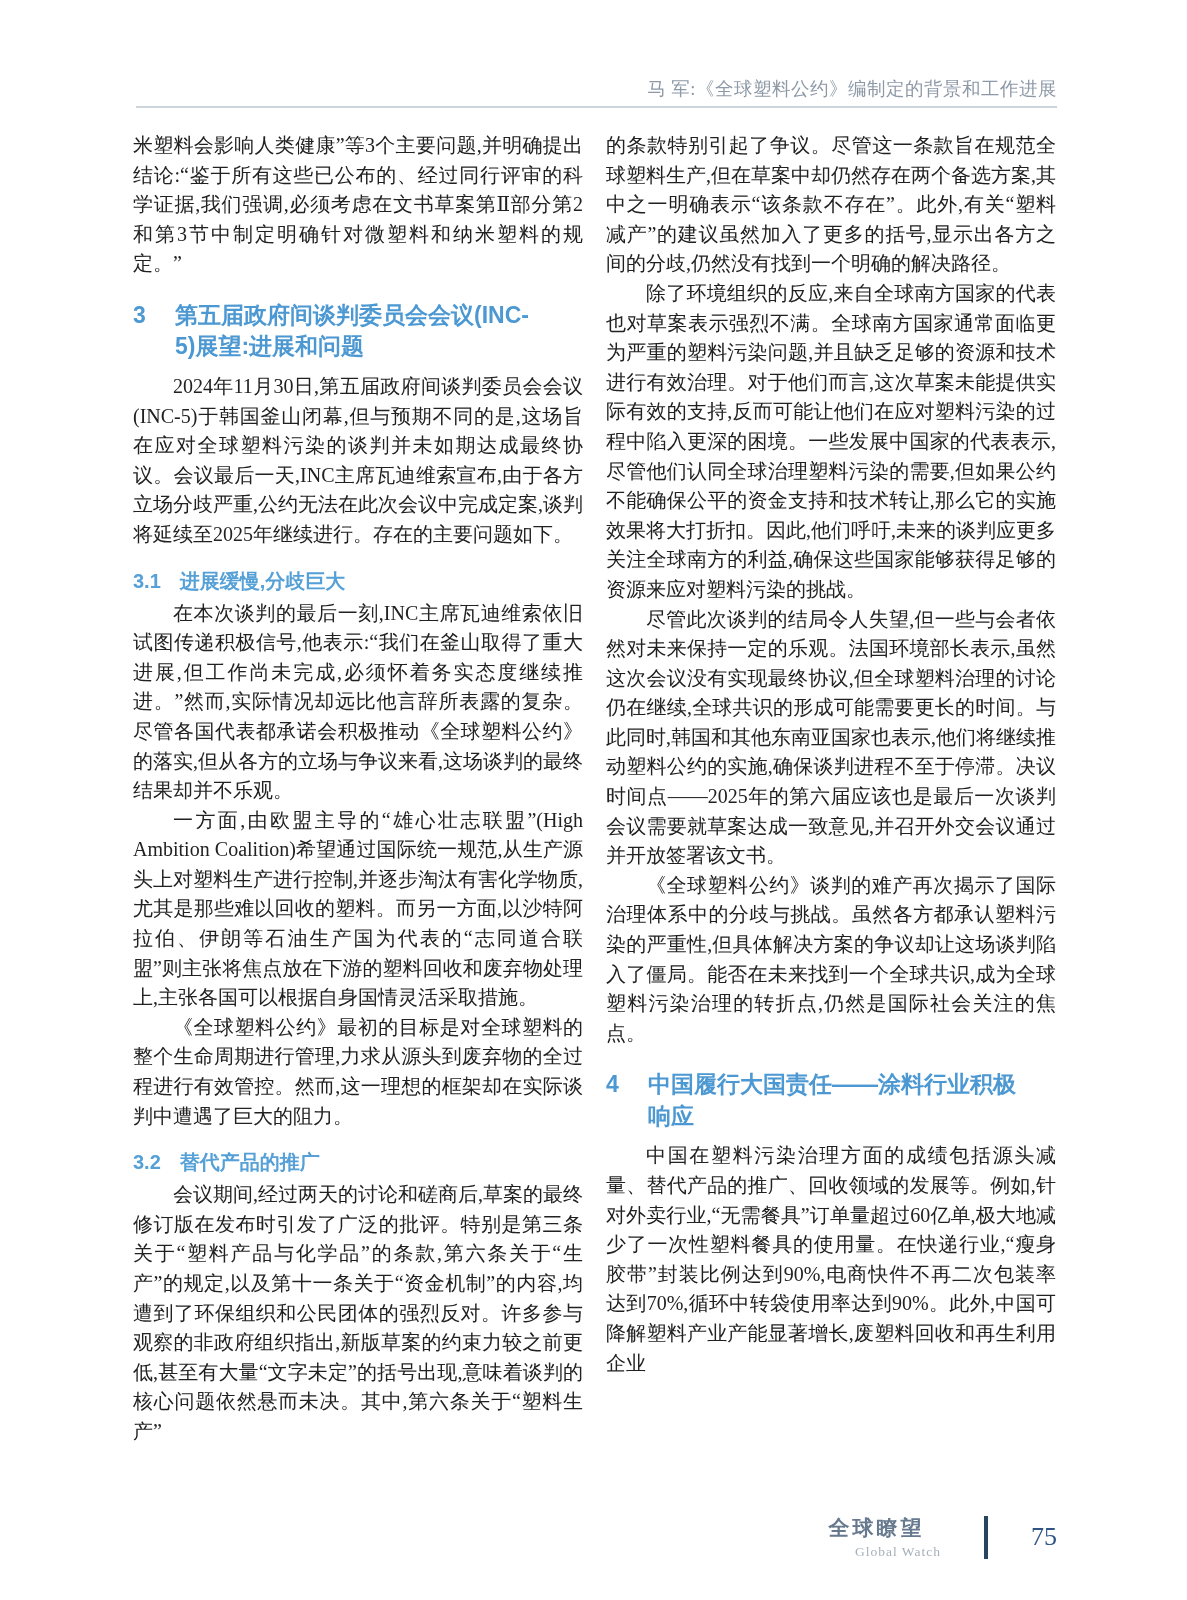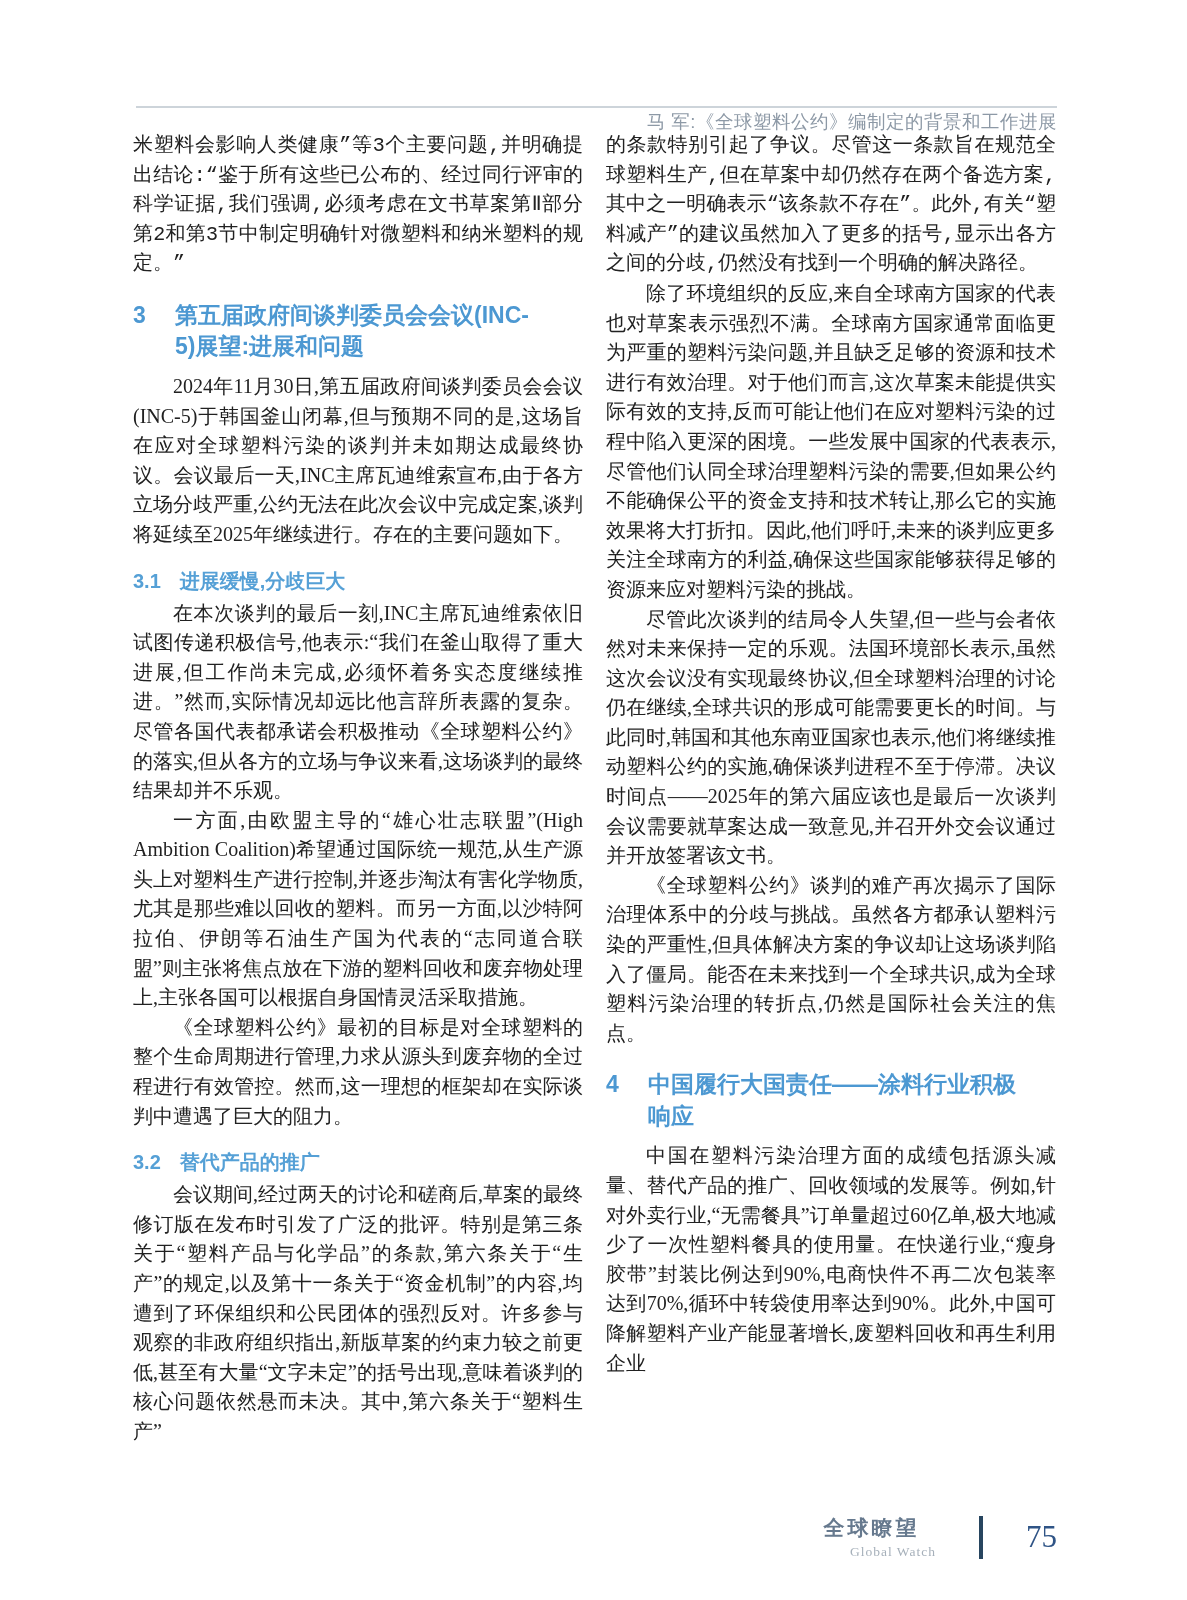--- a/index.html
+++ b/index.html
@@ -13,25 +13,24 @@
     overflow: hidden;
   }
 
   .running-header {
     position: absolute;
     top: 76px;
     left: 133px;
     width: 924px;
     text-align: right;
     font-size: 18.5px;
-    font-family: Liberation Sans, sans-serif;
+    font-family: Liberation Serif, serif;
     color: #8d99a6;
     letter-spacing: 0.5px;
     white-space: nowrap;
-    margin-top: 33px;
   }
 
   .header-rule {
     position: absolute;
     top: 106px;
     left: 136px;
     width: 921px;
     height: 1.5px;
     background: #cdd4da;
   }
@@ -47,21 +46,21 @@
 
   .col {
     flex: 0 0 450px;
     width: 450px;
     font-size: 20px;
     line-height: 29.6px;
     text-align: justify;
   }
 
   .col p { margin: 0; text-indent: 2em; }
-  .col p.cont { text-indent: 0; font-family: Liberation Mono, monospace; }
+  .col p.cont { text-indent: 0; }
 
   .h2 {
     display: flex;
     font-family: "Liberation Sans", "DejaVu Sans", sans-serif;
     font-weight: bold;
     font-size: 23px;
     line-height: 31.5px;
     color: #4c98d2;
     margin: 21px 0 9px 0;
     text-align: left;
@@ -105,21 +104,21 @@
     letter-spacing: 1px;
     margin-left: 43px;
   }
   .footer-bar {
     width: 4px;
     height: 43px;
     background: #27455f;
     margin-right: 11px;
   }
   .footer-page {
-    font-size: 31px;
+    font-size: 26px;
     font-family: "Liberation Serif", "DejaVu Serif", serif;
     color: #2f5486;
   }
 </style>
 </head>
 <body>
 
 <div class="running-header">马  军:《全球塑料公约》编制定的背景和工作进展</div>
 <div class="header-rule"></div>
 

